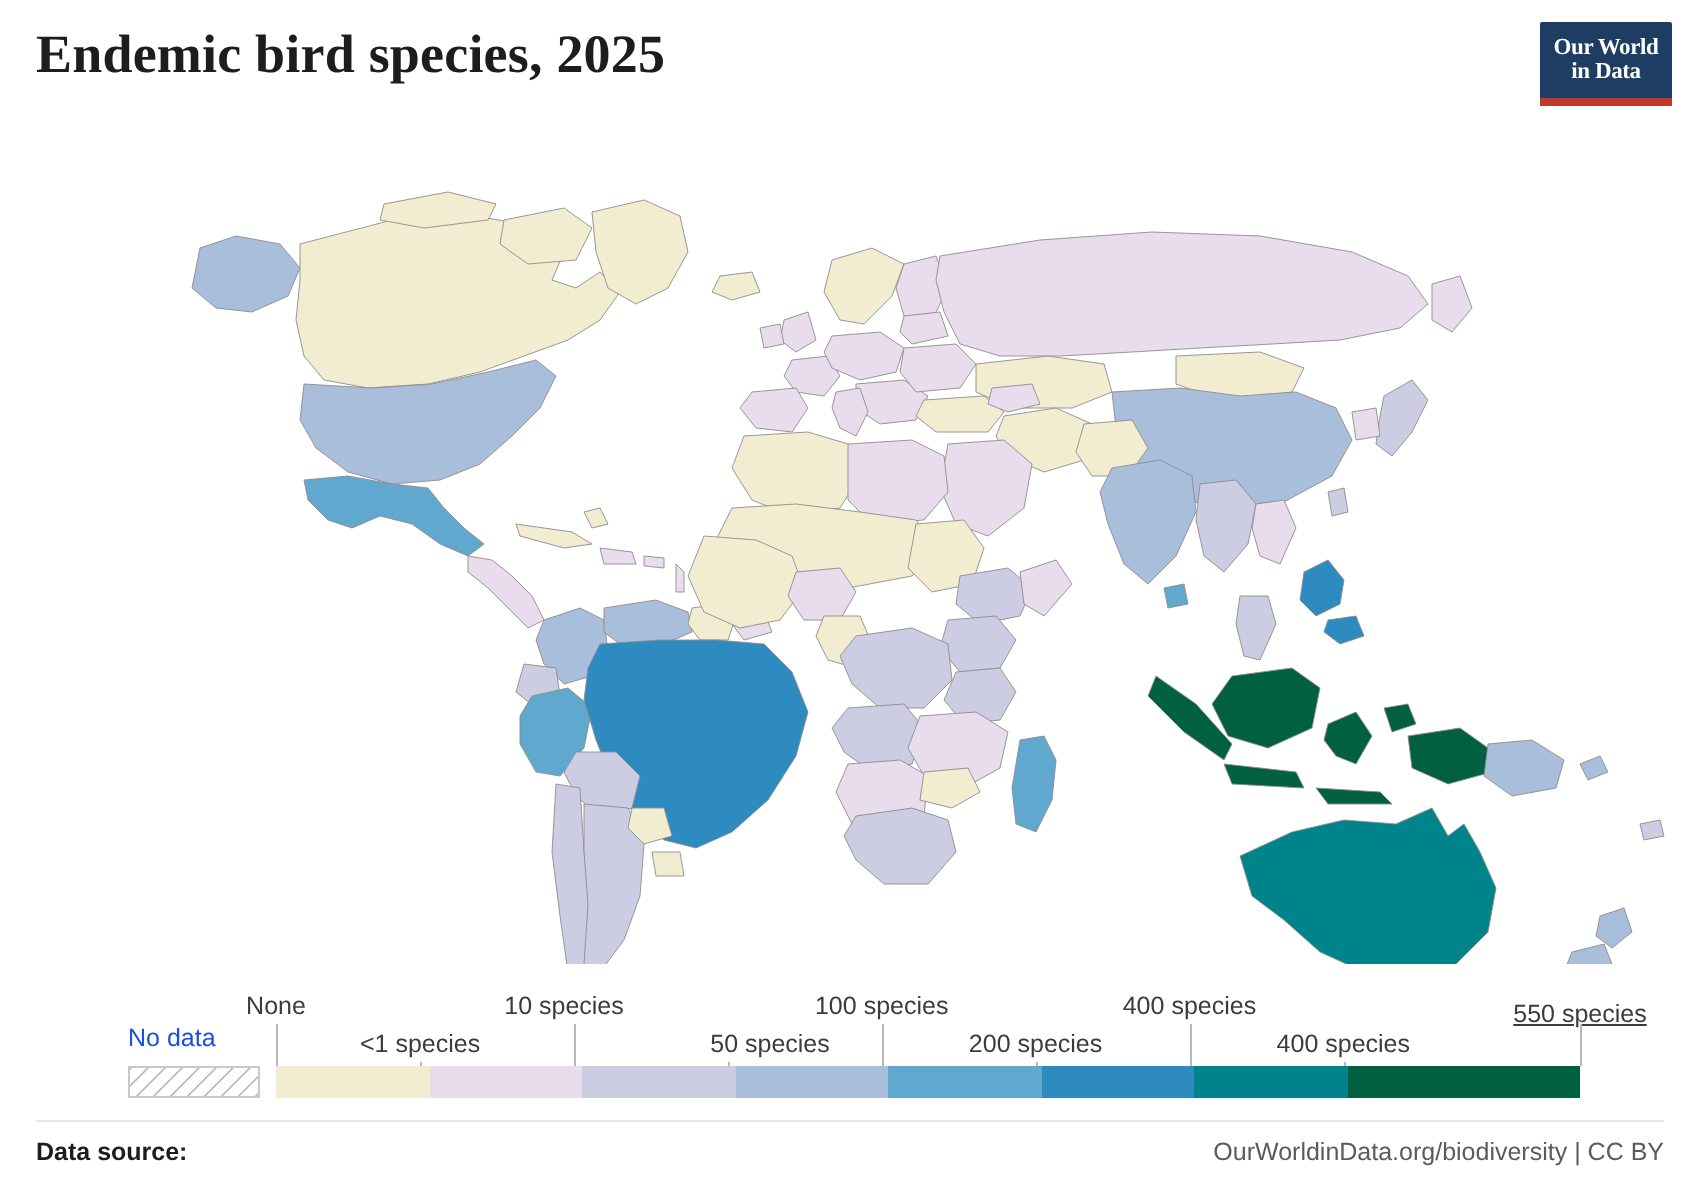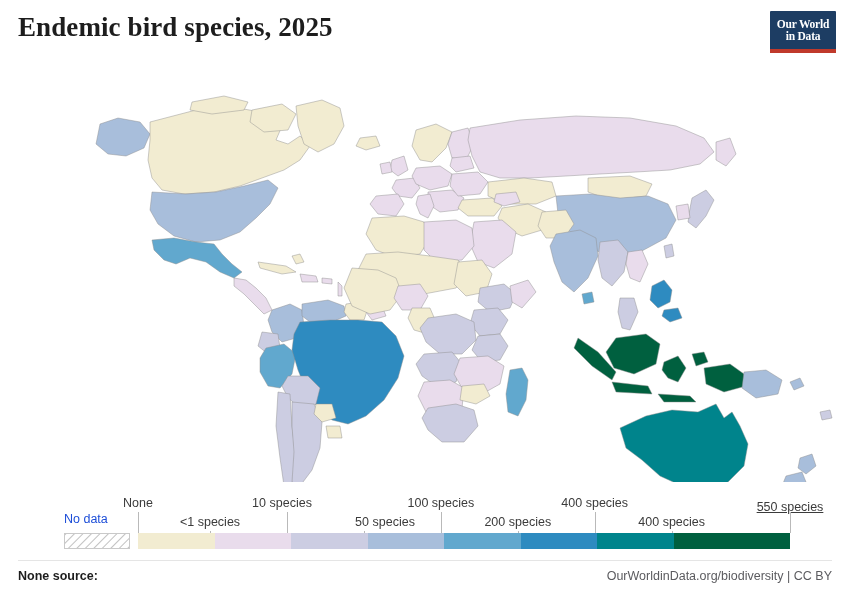--- a/index.html
+++ b/index.html
@@ -238,17 +238,17 @@
         <div class="bar-seg" title="50 – 100 species" style="background: rgb(168, 190, 219); flex: 1 1 0%;"></div>
         <div class="bar-seg" title="100 – 200 species" style="background: rgb(97, 168, 206); flex: 1 1 0%;"></div>
         <div class="bar-seg" title="200 – 300 species" style="background: rgb(46, 139, 192); flex: 1 1 0%;"></div>
         <div class="bar-seg" title="300 – 400 species" style="background: rgb(0, 132, 140); flex: 1 1 0%;"></div>
         <div class="bar-seg" title="400 – 550 species" style="background: rgb(0, 96, 63); flex: 1.52 1 0%;"></div>
       </div>
   </div>
 
   <div class="divider"></div>
   <div class="footer">
-    <span class="src-label">None source:</span>
+    <span class="src-label">Data source:</span>
     <span class="right">OurWorldinData.org/biodiversity | CC BY</span>
   </div>
 
 </div>
 
 </body></html>

